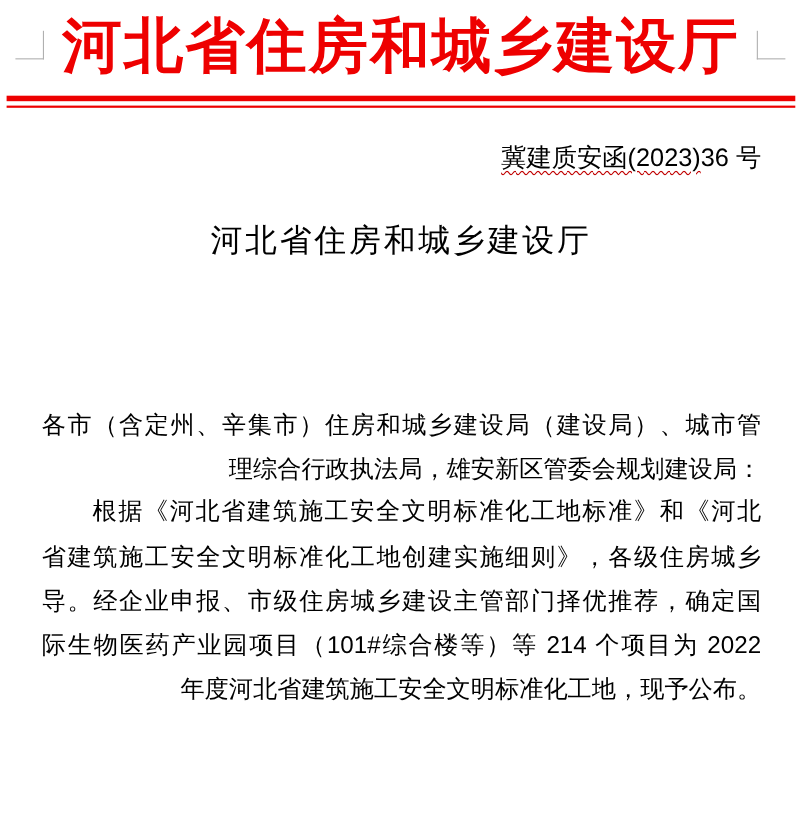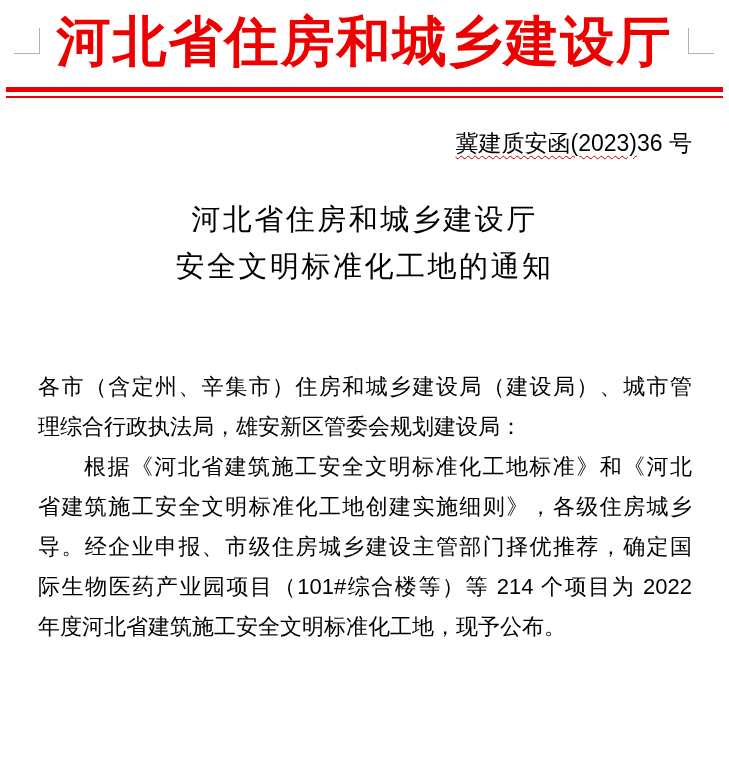--- a/index.html
+++ b/index.html
@@ -80,28 +80,30 @@
   }
 
   
   .doc-body {
     position: absolute; top: 367px; left: 38px; width: 654px;
   }
   .body-line {
     font-size: 22px;
     line-height: 40px;
     white-space: nowrap;
+    text-align: right;
   }
   .body-line.justify {
     white-space: normal;
     text-align: justify;
     text-align-last: justify;
   }
   .body-line.indent {
     text-indent: 46px;
+    font-family: Liberation Mono, monospace;
   }
 </style>
 </head>
 <body>
 
 <div class="letterhead">
   <span class="agency-name">河北省住房和城乡建设厅</span>
 </div>
 
 <div class="corner-mark left"></div>
@@ -109,21 +111,20 @@
 
 <div class="rule-thick"></div>
 <div class="rule-thin"></div>
 
 <div class="ref-number">
   <span class="ref-flagged">冀建质安函(2023)</span><span>36 号</span>
 </div>
 
 <div class="doc-title">
   <div class="title-line">河北省住房和城乡建设厅</div>
-  <div class="title-line">安全文明标准化工地的通知</div>
 </div>
 
 <div class="doc-body">
   <div class="body-line justify">各市（含定州、辛集市）住房和城乡建设局（建设局）、城市管</div>
   <div class="body-line">理综合行政执法局，雄安新区管委会规划建设局：</div>
   <div class="body-line justify indent">根据《河北省建筑施工安全文明标准化工地标准》和《河北</div>
   <div class="body-line justify">省建筑施工安全文明标准化工地创建实施细则》，各级住房城乡</div>
   <div class="body-line justify">导。经企业申报、市级住房城乡建设主管部门择优推荐，确定国</div>
   <div class="body-line justify">际生物医药产业园项目（101#综合楼等）等 214 个项目为 2022</div>
   <div class="body-line">年度河北省建筑施工安全文明标准化工地，现予公布。</div>

